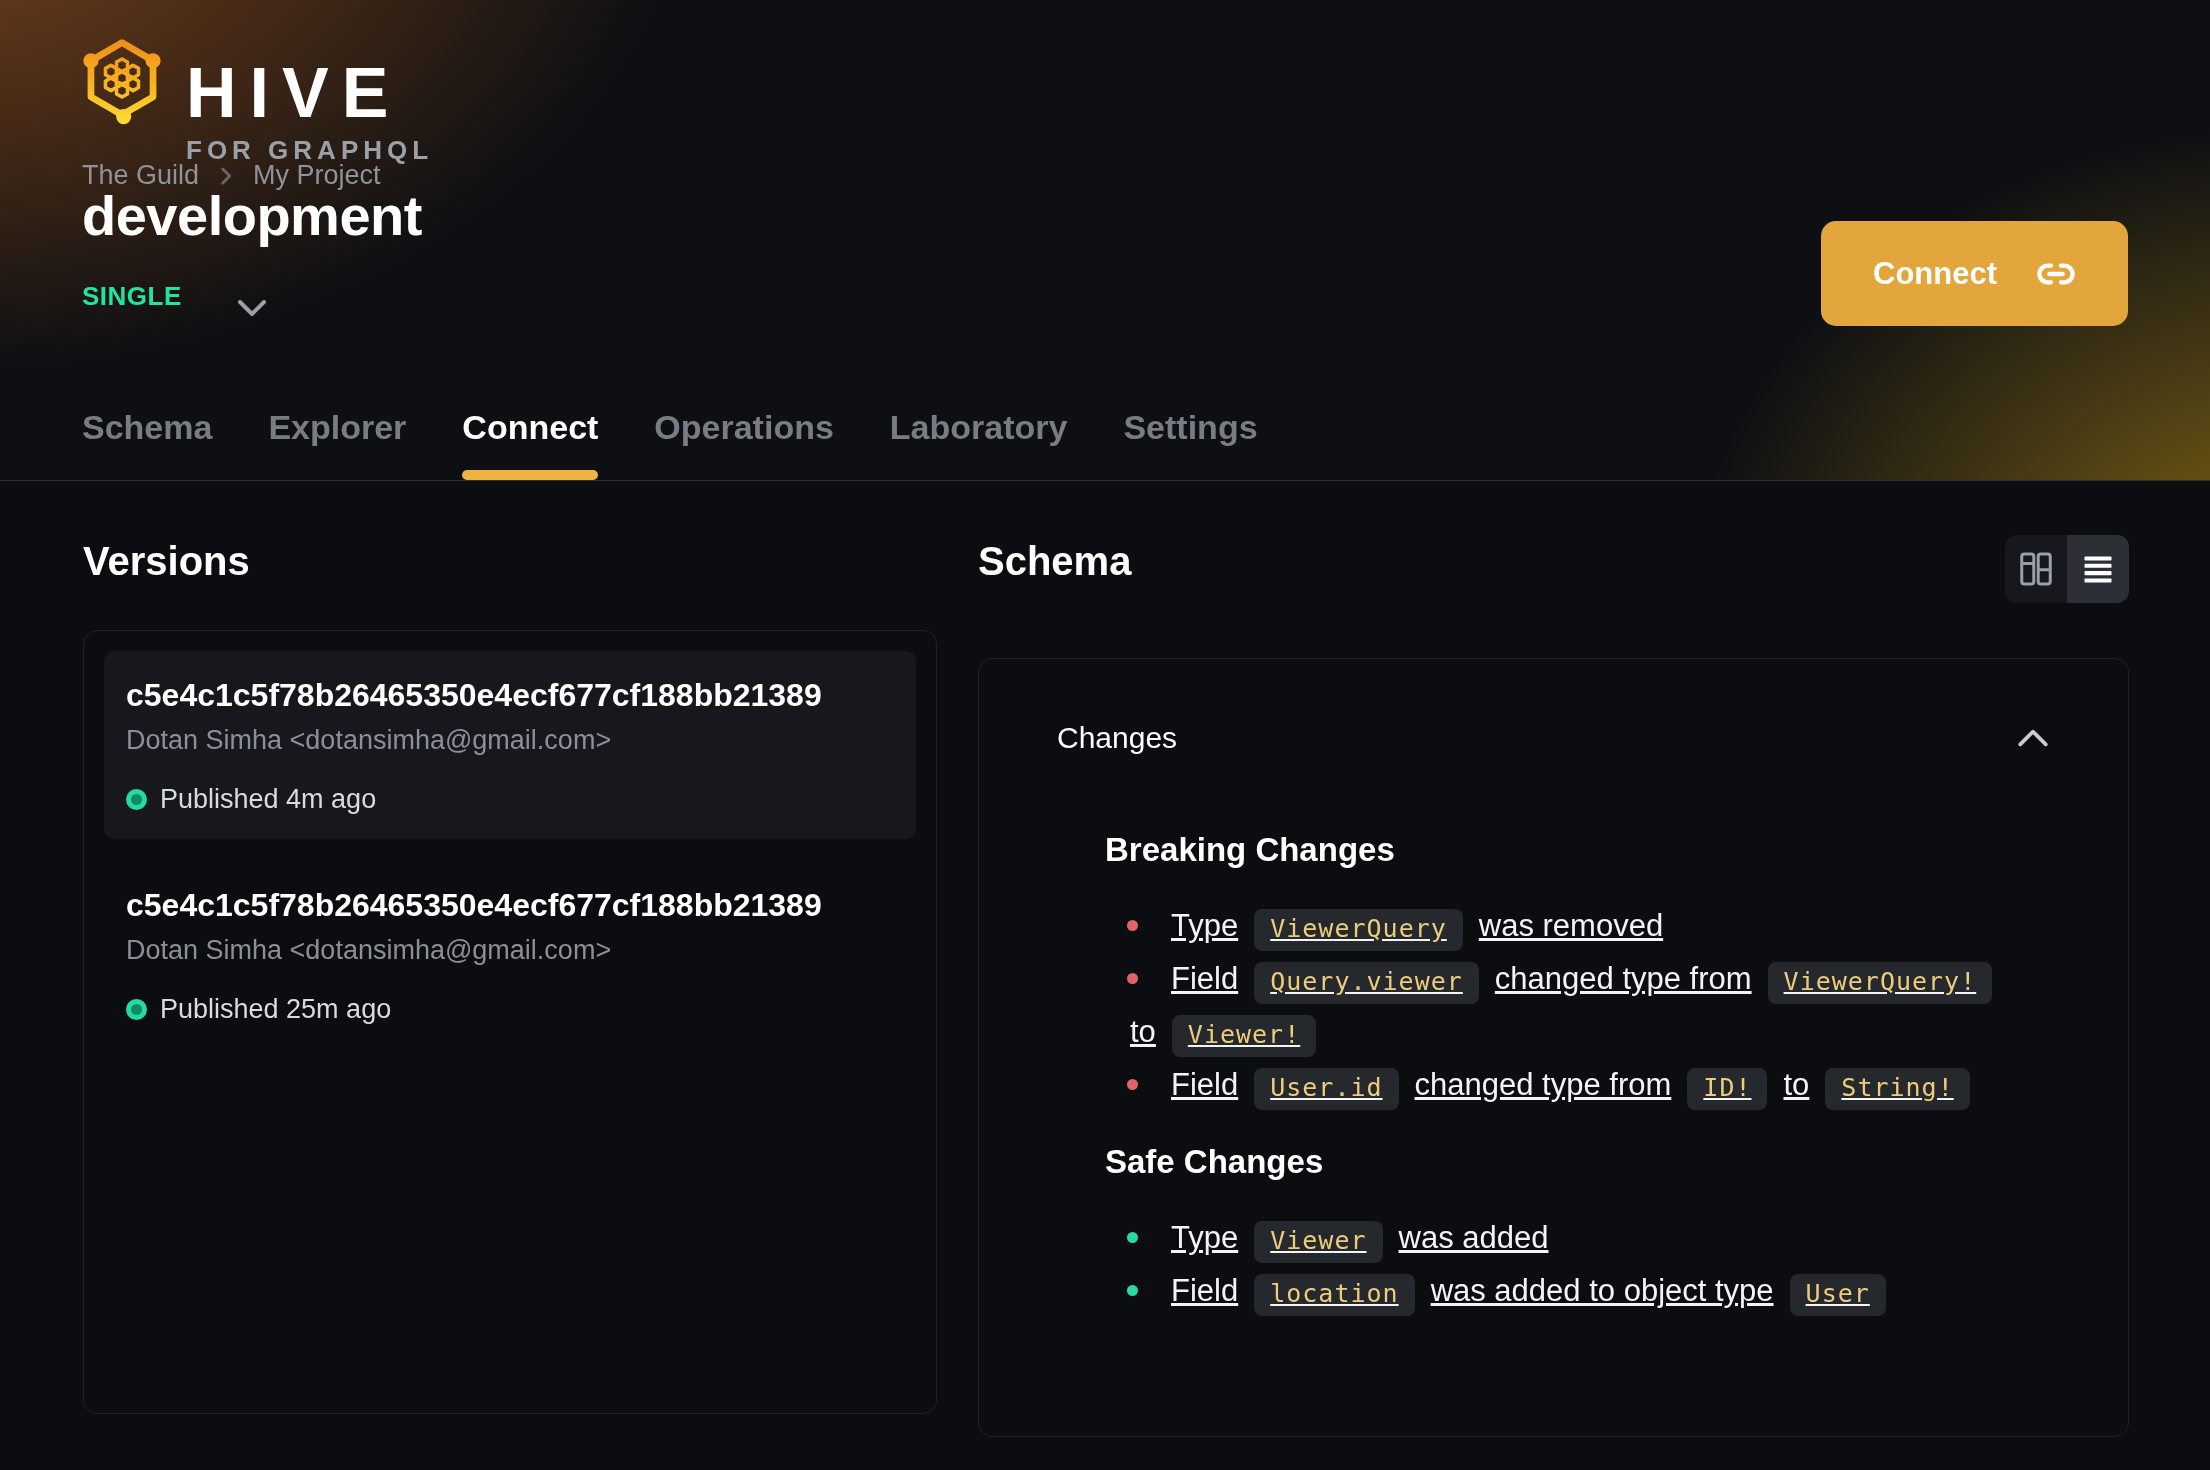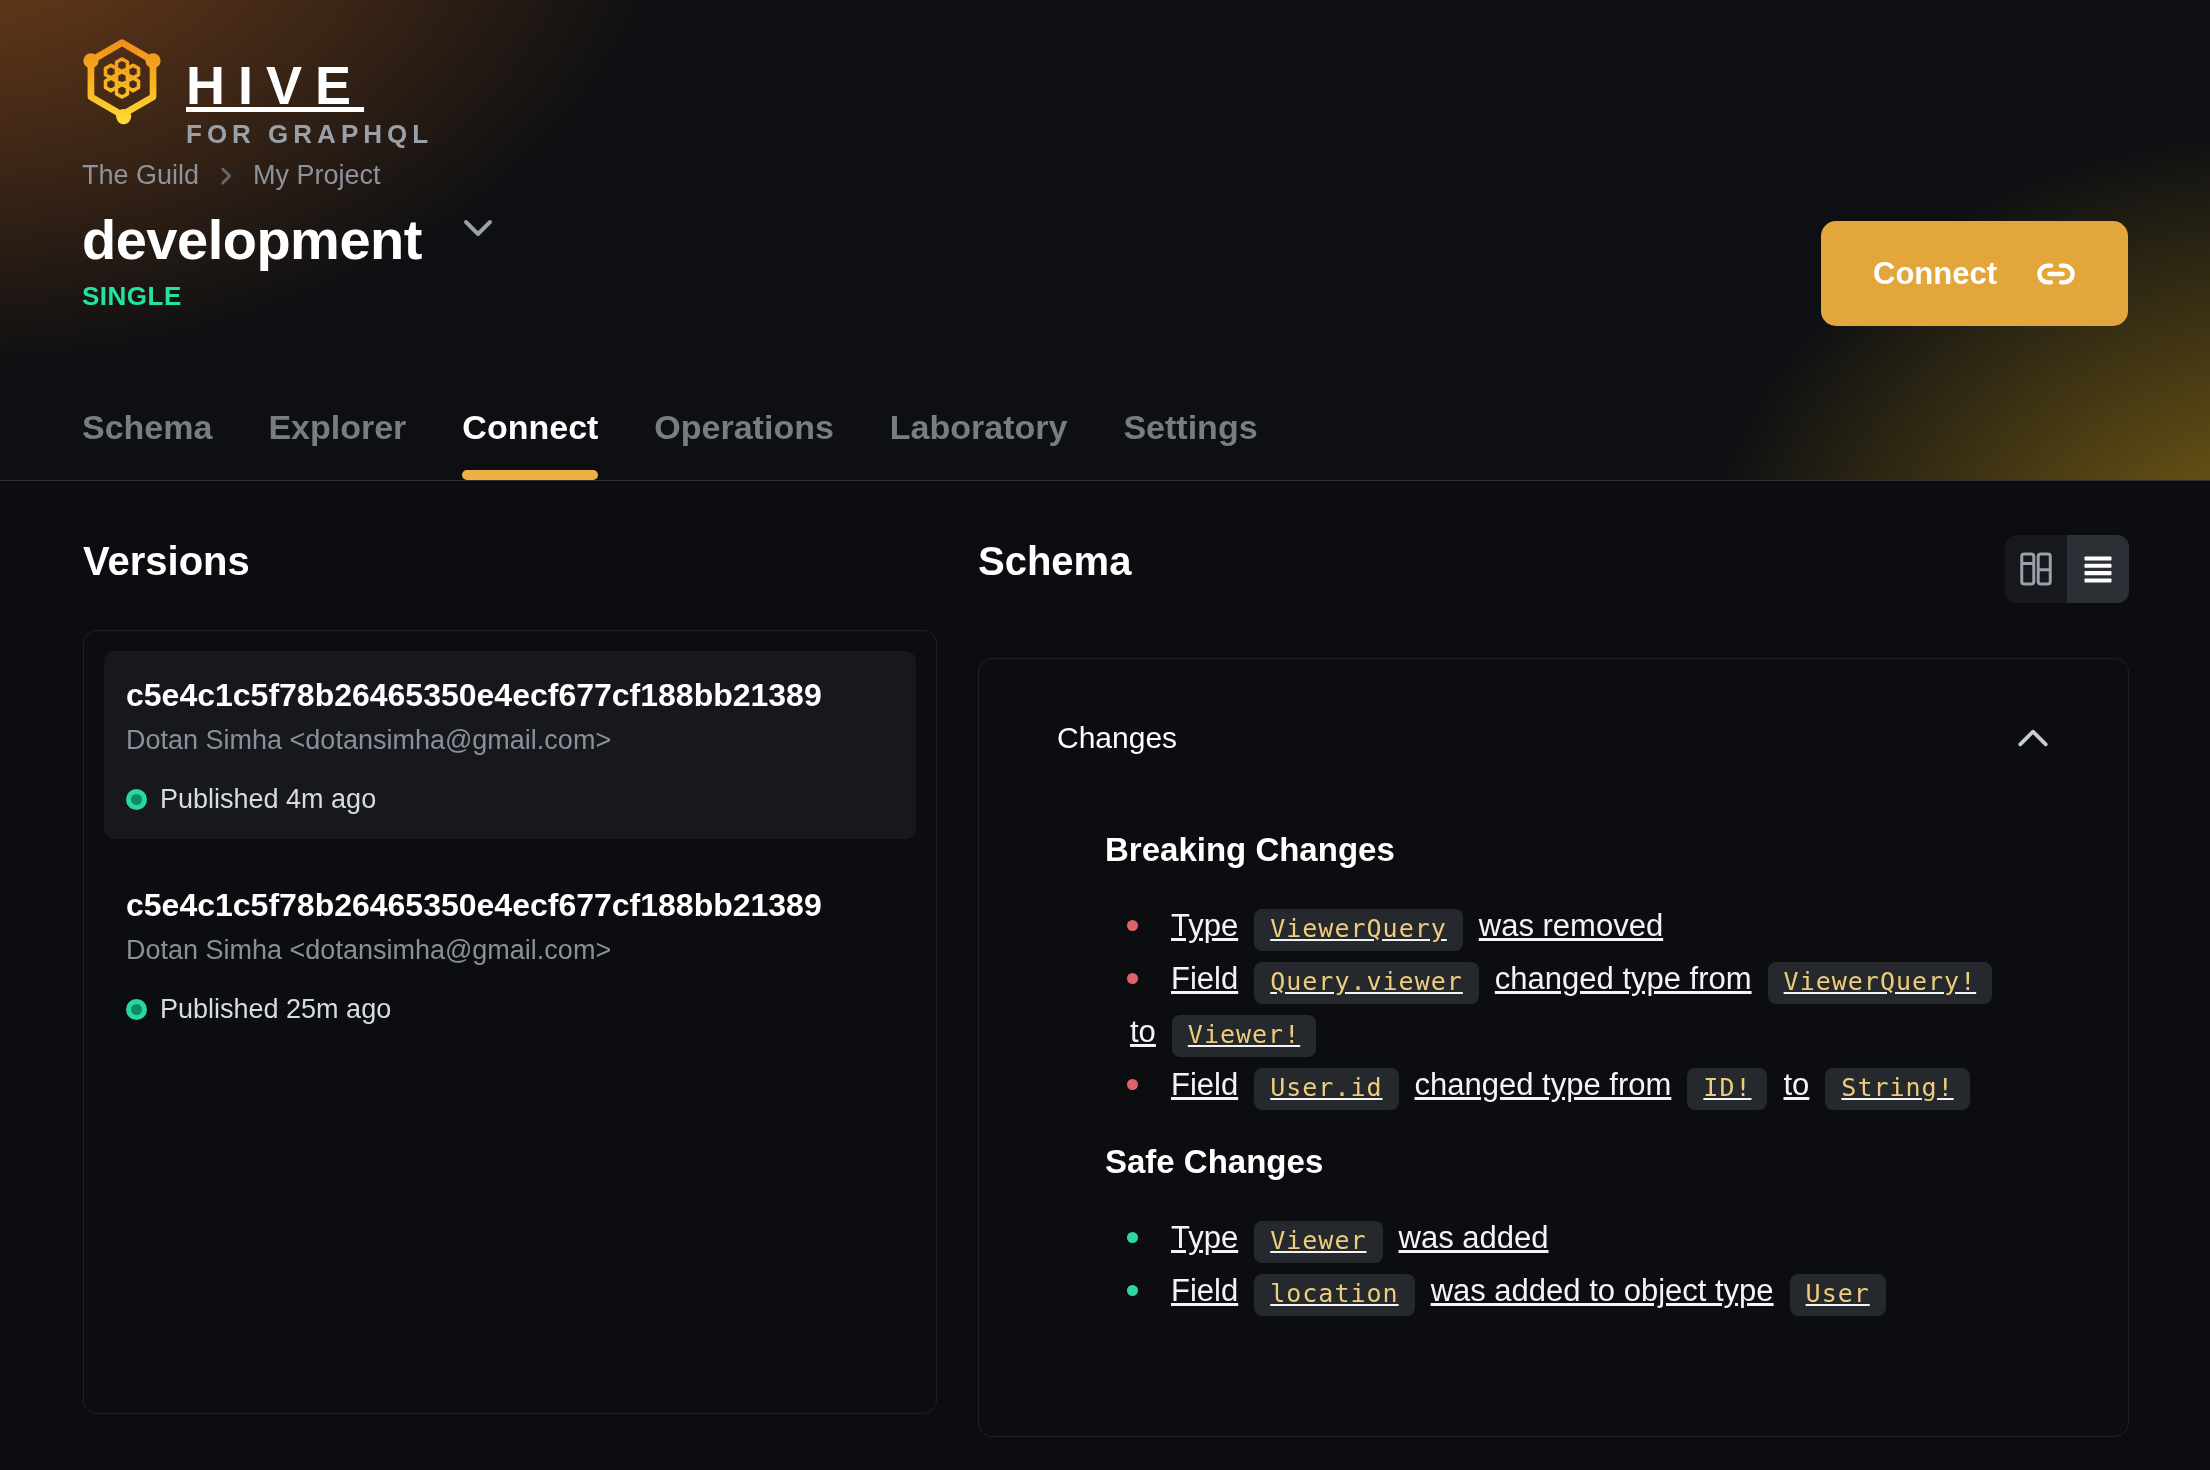--- a/index.html
+++ b/index.html
@@ -16,28 +16,28 @@
     position:absolute; top:0; left:0; width:2210px; height:481px;
     background:
       radial-gradient(1050px 700px at -70px -130px, rgba(190,100,34,0.62), rgba(170,90,30,0.28) 45%, rgba(0,0,0,0) 72%),
       radial-gradient(820px 640px at 2300px 600px, rgba(216,166,24,0.60), rgba(190,145,22,0.24) 48%, rgba(0,0,0,0) 74%),
       #0d0f12;
     border-bottom:1px solid #2c2f34;
   }
   .logo { position:absolute; left:80px; top:36px; display:flex; }
   .logo-svg { width:84px; height:94px; }
   .logo-text { margin-left:22px; padding-top:22px; }
-  .logo-title { font-size:54px; font-weight:800; letter-spacing:13px; color:#ffffff; line-height:1;text-decoration:underline; }
+  .logo-title { font-size:70px; font-weight:800; letter-spacing:13px; color:#ffffff; line-height:1; }
   .logo-sub { margin-top:9px; font-size:26px; font-weight:700; letter-spacing:5px; color:#9aa0a8; line-height:1; }
 
   .breadcrumb { position:absolute; left:82px; top:160px; display:flex; align-items:center; gap:14px; font-size:27px; color:#8e939b; }
   .crumb { cursor:pointer; }
   .crumb-sep { width:26px; height:26px; display:block; }
 
-  .title-row { position:absolute; left:82px; top:208px; display:flex; align-items:flex-start; gap:40px; }
+  .title-row { position:absolute; left:82px; top:184px; display:flex; align-items:center; gap:40px;flex-direction:column; }
   .target-title { font-size:56px; font-weight:700; color:#ffffff; letter-spacing:-0.5px; line-height:1.15; }
   .target-caret { display:flex; align-items:center; cursor:pointer; padding-top:10px; }
 
   .target-badge { position:absolute; left:82px; top:281px; font-size:26px; font-weight:700; letter-spacing:0.5px; color:#24e3a1; }
 
   .connect-btn {
     position:absolute; right:82px; top:221px; width:307px; height:105px;
     background:#e3a63c; border:none; border-radius:15px; cursor:pointer;
     display:flex; align-items:center; justify-content:space-between; padding:0 52px;text-align:center;
   }

